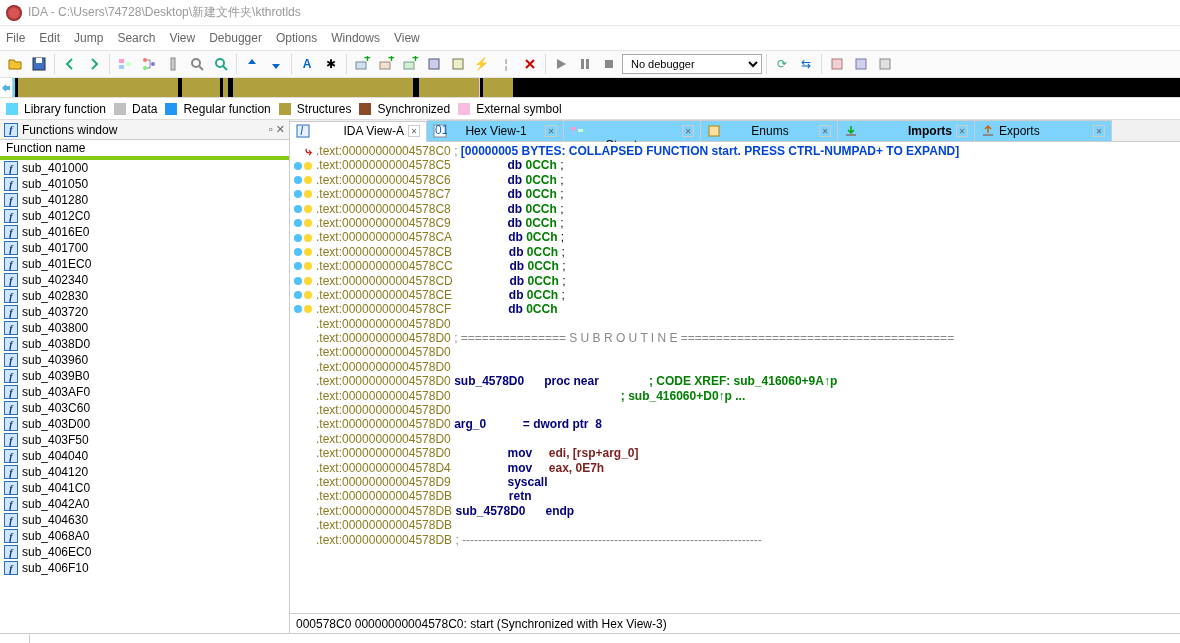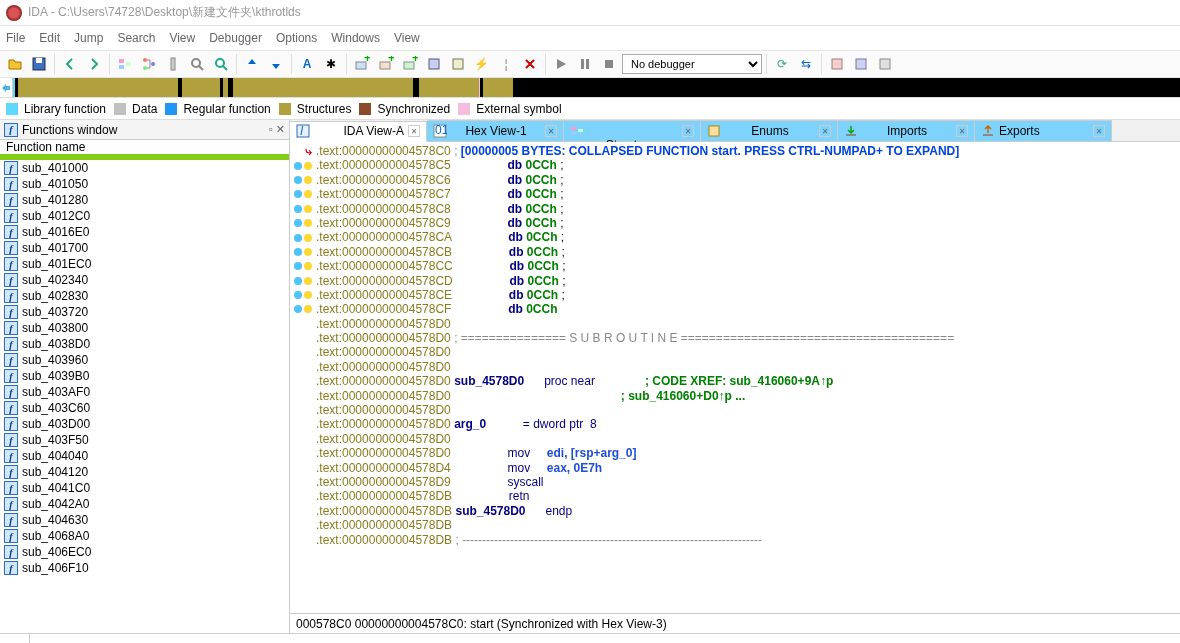--- a/index.html
+++ b/index.html
@@ -18,43 +18,43 @@
 .nav-bar { flex: 1; display: flex; }
 .nav-seg { height: 100%; }
 .legend { height: 22px; display: flex; align-items: center; padding: 0 6px; gap: 8px; border-bottom: 1px solid #ddd; font-size: 11px; }
 .legend-sw { width: 12px; height: 12px; display: inline-block; margin-right: 3px; vertical-align: middle; }
 .legend-item { display: inline-flex; align-items: center; gap: 3px; }
 .content { display: flex; flex: 1; overflow: hidden; }
 .panel-left { width: 290px; display: flex; flex-direction: column; border-right: 1px solid #ccc; }
 .panel-header { height: 20px; background: #f4f4f4; border-bottom: 1px solid #ccc; display: flex; align-items: center; padding: 0 4px; gap: 4px; font-size: 11px; }
 .panel-header .f-icon { width: 14px; height: 14px; background: #d0e6ff; border: 1px solid #2a6cbf; font-style: italic; font-weight: bold; color: #003d8f; display: inline-flex; align-items: center; justify-content: center; font-size: 10px; font-family: serif; }
 .panel-header .close-icon { margin-left: auto; font-size: 11px; color: #666; }
-.func-hdr { height: 20px; border-bottom: 6px solid #84cc16; display: flex; align-items: center; padding: 0 6px; font-size: 12px; background: #fff; }
+.func-hdr { height: 20px; border-bottom: 4px solid #84cc16; display: flex; align-items: center; padding: 0 6px; font-size: 12px; background: #fff; }
 .func-list { flex: 1; overflow-y: scroll; overflow-x: scroll; background: #fff; }
 .func-row { display: flex; align-items: center; padding: 1px 4px; gap: 4px; font-size: 12px; white-space: nowrap; }
 .func-row .f-icon { width: 14px; height: 14px; background: #d0e6ff; border: 1px solid #2a6cbf; font-style: italic; font-weight: bold; color: #003d8f; display: inline-flex; align-items: center; justify-content: center; font-size: 10px; font-family: serif; }
 .panel-right { flex: 1; display: flex; flex-direction: column; }
 .tabs { height: 22px; display: flex; align-items: center; background: #f0f0f0; border-bottom: 1px solid #ccc; }
 .tab { display: flex; align-items: center; gap: 4px; padding: 0 6px; height: 100%; border-right: 1px solid #ccc; font-size: 11px; background: #7dd3fc; border-top: 1px solid #ccc; }
 .tab.active { background: #fff; border-bottom: 1px solid #fff; margin-bottom: -1px; }
 .tab-icon { width: 14px; height: 14px; display: inline-flex; align-items: center; justify-content: center; font-size: 10px; }
 .tab-close { width: 12px; height: 12px; border: 1px solid #ccc; display: inline-flex; align-items: center; justify-content: center; font-size: 8px; color: #666; }
 .disasm { flex: 1; overflow: auto; background: #fff; font-family: Consolas, monospace; font-size: 12px; padding: 2px 0 2px 2px; line-height: 1.2; white-space: pre; }
 .dl { display: flex; align-items: center; }
 .gutter { width: 24px; display: inline-flex; justify-content: flex-end; padding-right: 4px; }
 .dot-b { width: 8px; height: 8px; border-radius: 50%; background: #4fc3f7; }
 .dot-y { width: 8px; height: 8px; border-radius: 50%; background: #fdd835; }
 .arrow-red { color: #c00; font-weight: bold; }
 .addr { color: #8a7b1e; }
 .comment-blue { color: #0044dd; font-weight: bold; }
 .db { color: #000080; font-weight: bold; margin-top: 40px; }
 .val { color: #008000; font-weight: bold; margin-top: 24px; }
 .sub { color: #000080; font-weight: bold; }
-.kw { color: #000080; font-weight: normal; }
-.op { color: #1d4ed8; font-weight: bold; }
+.kw { color: #000080; font-weight: bold; }
+.op { color: #7f1d1d; font-weight: bold; }
 .xref { color: #008000; font-weight: bold; }
 .gray { color: #888; }
 .statusline { height: 20px; border-top: 1px solid #ccc; display: flex; align-items: center; padding: 0 6px; font-size: 12px; font-family: Consolas, monospace; }
 .bottombar { height: 10px; border-top: 1px solid #ccc; display: flex; }
 .bottomgap { width: 30px; height: 100%; border-right: 1px solid #ccc; }
 </style>
 </head>
 <body>
 
 <div class="titlebar">
@@ -431,21 +431,21 @@
           <span style="min-width: 90px; text-align: center;">Enums</span>
           <span class="tab-close">✕</span>
         </div>
         <div class="tab">
           <span class="tab-icon">
             <svg width="14" height="14">
               <path d="M7 2v7M4 6l3 3 3-3" stroke="#0a0" fill="none" stroke-width="1.5"></path>
               <rect x="2" y="10" width="10" height="2" fill="#888"></rect>
             </svg>
           </span>
-          <span style="min-width: 90px; text-align: center;">Imports</span>
+          <span style="min-width: 90px; text-align: right; font-weight: bold;">Imports</span>
           <span class="tab-close">✕</span>
         </div>
         <div class="tab">
           <span class="tab-icon">
             <svg width="14" height="14">
               <path d="M7 9V2M4 5l3-3 3 3" stroke="#c60" fill="none" stroke-width="1.5"></path>
               <rect x="2" y="10" width="10" height="2" fill="#888"></rect>
             </svg>
           </span>
           <span style="min-width: 90px; ">Exports</span>

